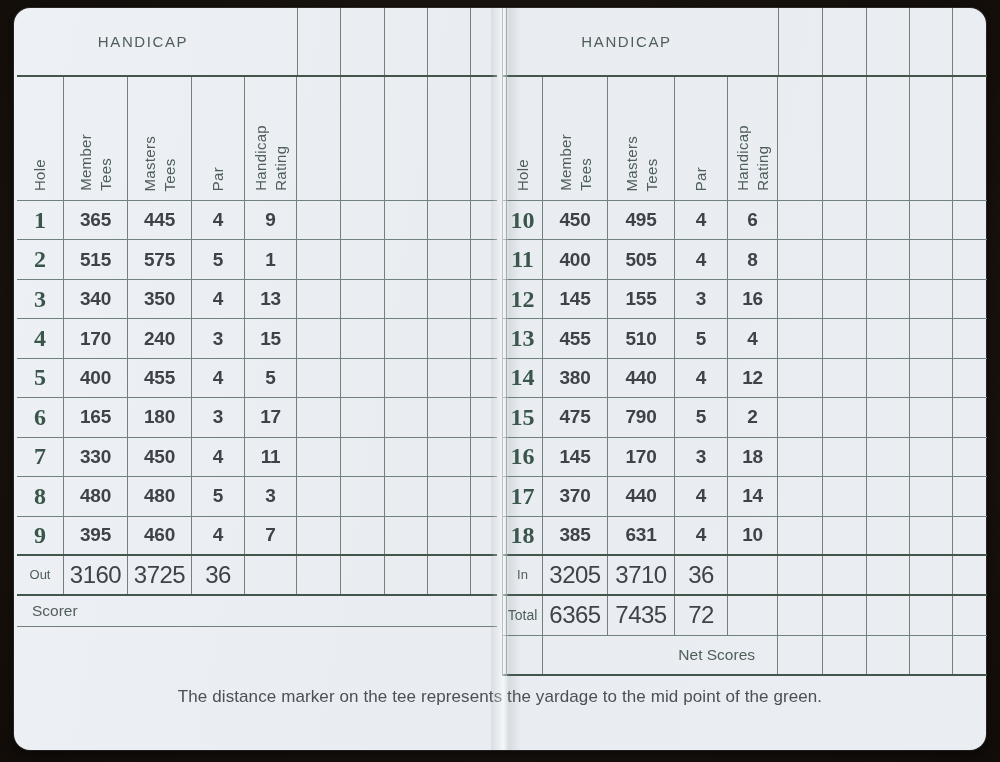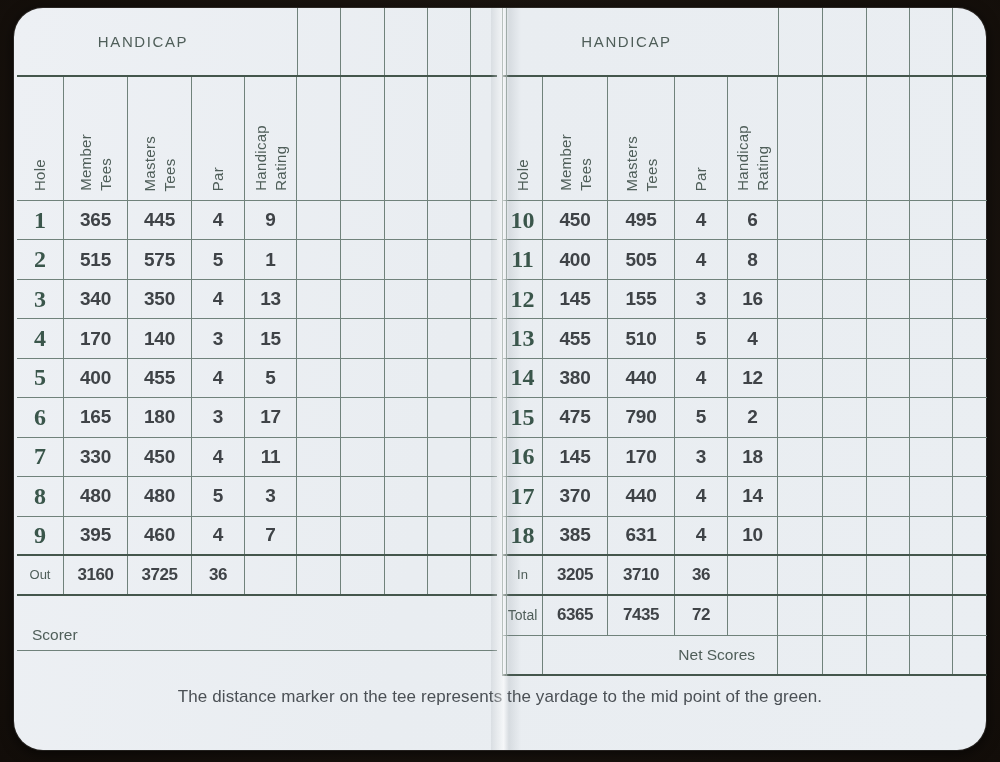--- a/index.html
+++ b/index.html
@@ -9,60 +9,60 @@
     background:#111;
     overflow:hidden;
   }
   .photo{
     position:relative; width:1000px; height:762px;
     background:radial-gradient(ellipse at 50% 45%, #251d17 0%, #1a140f 55%, #120d09 100%);
   }
   .card{
     position:absolute; left:14px; top:8px; width:972px; height:742px;
     background:linear-gradient(100deg,#edf0f4 0%, #e9edf1 45%, #eaeef2 100%);
-    border-radius:29px;
+    border-radius:16px;
     box-shadow:0 0 0 1px rgba(255,255,255,0.10), 0 3px 14px rgba(0,0,0,0.65);
     padding-left:40px;
     --line:#70827b;
     --lineHeavy:#44564c;
     --label:#4f5e59;
     --val:#3f4347;
     --holeNum:#3a564b;
   }
   .page{ position:absolute; top:0; }
   .page-left{ left:3px;  width:480px; --cols:47px 64px 64px 53px 52px 44px 44px 43px 43px 26px; }
   .page-right{ left:488px; width:485px; --cols:40px 65px 67px 53px 50px 45px 44px 43px 43px 34px;
                border-left:1px solid var(--line); }
   .page-right::before{ content:""; position:absolute; left:3px; top:0; bottom:0; width:1px;
                background:var(--line); opacity:.85; }
   .row{ display:grid; grid-template-columns:var(--cols); border-bottom:1px solid var(--line); }
   .bb-heavy{ border-bottom:2px solid var(--lineHeavy); }
   .row-handicap{ height:69px; }
   .row-header{ height:124px; }
   .row-hole{ height:39.45px; }
   .row-sum{ height:40px; }
-  .row-scorer{ height:31px;margin-top:24px; }
+  .row-scorer{ height:31px; }
   .row-attest{ height:40px; }
   .cell{ border-right:1px solid var(--line); display:flex; align-items:center; justify-content:center;
          position:relative; overflow:visible; }
   .nr{ border-right:none; }
   .bl{ border-left:1px solid var(--line); }
   .span5{ grid-column:span 5; }
   .span4{ grid-column:span 4; }
   .span10{ grid-column:span 10; }
   .handicap-label{ font-size:15px; letter-spacing:1.6px; color:var(--label); transform:translateX(-14px); }
   .hdr{ align-items:flex-end; justify-content:center; padding-bottom:9px; }
   .vtext{ writing-mode:vertical-rl; transform:rotate(180deg); white-space:pre-line;
           font-size:15px; line-height:1.3; letter-spacing:.3px; color:var(--label); }
   .holeNum{ font-family:"Liberation Serif","DejaVu Serif",serif; font-weight:bold;
             font-size:24px; color:var(--holeNum); }
   .val{ font-weight:bold; font-size:19px; color:var(--val); letter-spacing:-0.3px; }
   .sumLabel{ font-size:13px; color:var(--label); padding:0 2px; }
   .sumLabel.tight{ font-size:14px; }
-  .sumVal{ font-weight:bold; font-size:17px; color:var(--val); letter-spacing:-0.5px;text-align:center; }
+  .sumVal{ font-weight:normal; font-size:24px; color:var(--val); letter-spacing:-0.5px;text-align:center; }
   .lineLabel{ justify-content:flex-start; padding-left:15px; font-size:15.5px; color:var(--label); }
   .dateLabel{ position:absolute; left:289px; top:50%; transform:translateY(-50%);
               font-size:15.5px; color:var(--label); }
   .netCell{ justify-content:flex-end; padding-right:22px; font-size:15.5px; color:var(--label); }
   .fold{ position:absolute; left:477px; top:0; width:30px; height:100%; z-index:5; pointer-events:none;
          background:linear-gradient(90deg, rgba(80,92,100,0.10) 0%, rgba(255,255,255,0.55) 42%,
                     rgba(100,112,120,0.14) 60%, rgba(255,255,255,0) 100%); }
   .footer-note{ position:absolute; left:0; right:0; top:667px; height:44px;
                 display:flex; align-items:center; justify-content:center;
                 font-size:17px; letter-spacing:.1px; color:#4b5055; }
@@ -138,21 +138,21 @@
           <div class="cell val">13</div>
           <div class="cell score"></div>
           <div class="cell score"></div>
           <div class="cell score"></div>
           <div class="cell score"></div>
           <div class="cell score nr"></div>
         </div>
         <div class="row row-hole">
           <div class="cell holeNum">4</div>
           <div class="cell val">170</div>
-          <div class="cell val">140</div>
+          <div class="cell val">240</div>
           <div class="cell val">3</div>
           <div class="cell val">15</div>
           <div class="cell score"></div>
           <div class="cell score"></div>
           <div class="cell score"></div>
           <div class="cell score"></div>
           <div class="cell score nr"></div>
         </div>
         <div class="row row-hole">
           <div class="cell holeNum">5</div>

